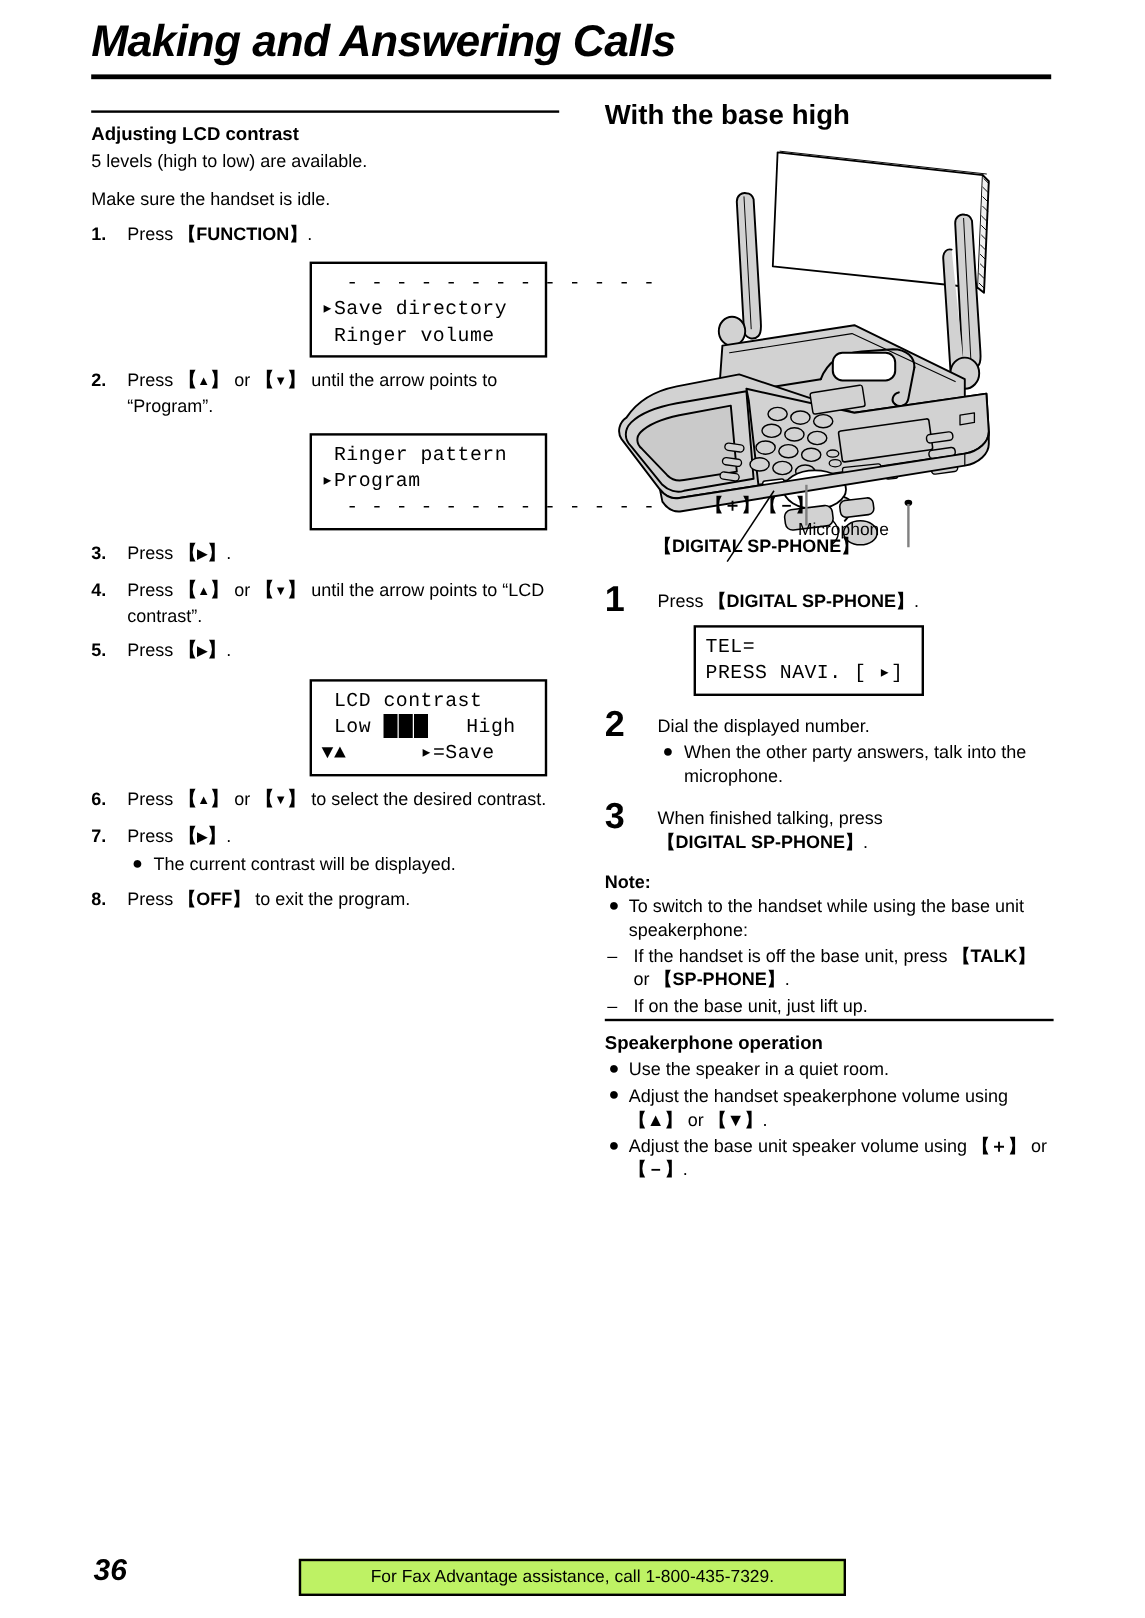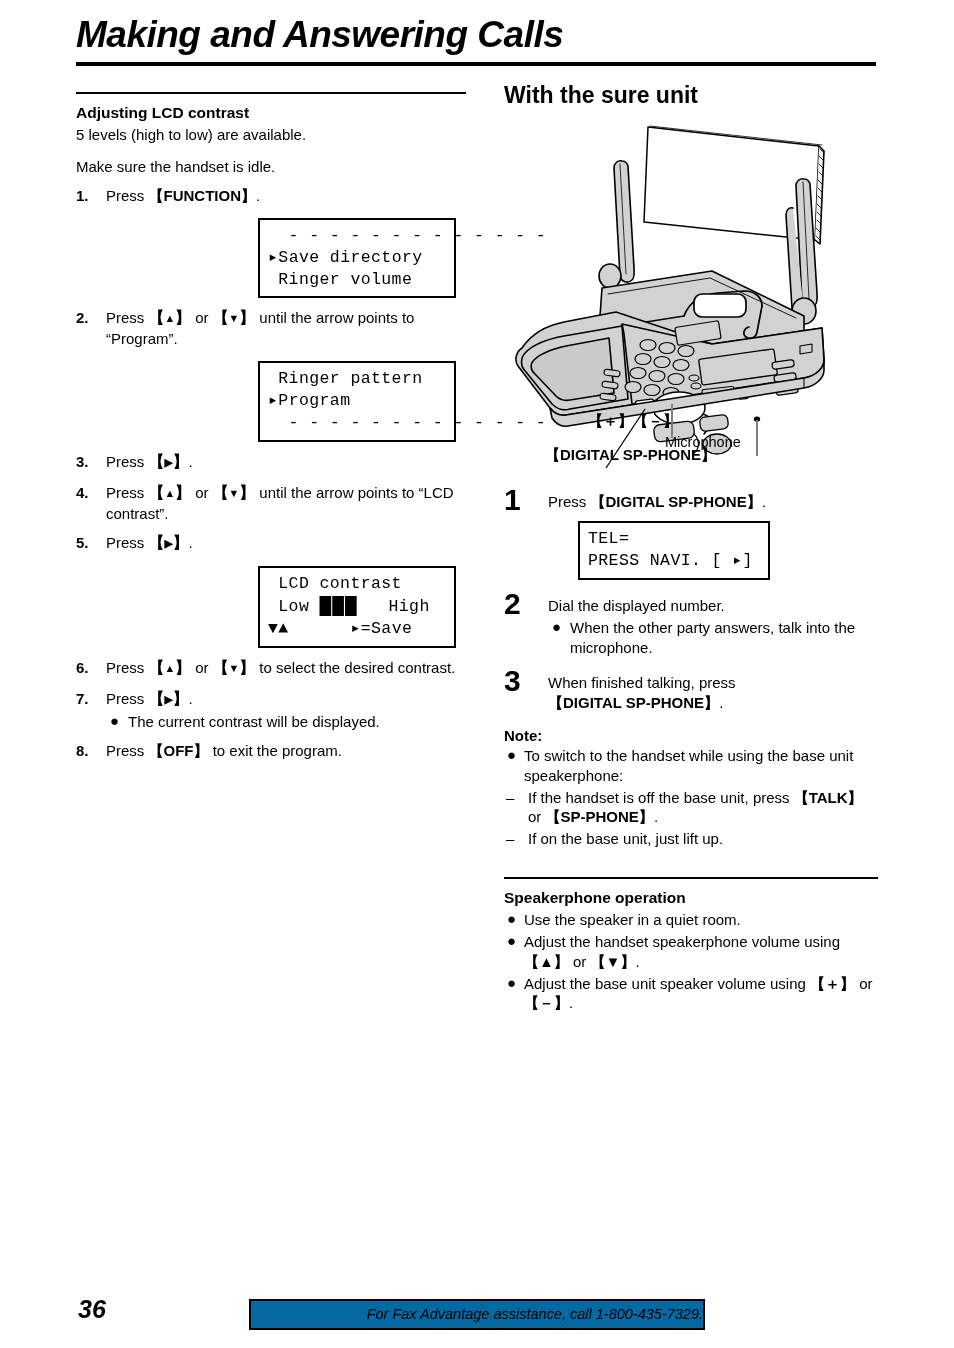--- a/index.html
+++ b/index.html
@@ -211,43 +211,42 @@
     font-size: 15px;
     line-height: 1.32;
     margin-top: 2px;
   }
   .dash > .dsh {
     position: absolute;
     left: 2px;
     top: 0;
   }
 
-  .spk-sec { margin-top: 28px; }
+  .spk-sec { }
 
   
   .pagenum {
     position: absolute;
     left: 78px;
     top: 1295px;
     font-size: 25px;
     font-style: italic;
     font-weight: bold;
     text-align: center;
   }
   .footbox {
     position: absolute;
     left: 249px;
     top: 1299px;
     width: 452px;
     border: 2px solid #000;
-    text-align: right;
+    text-align: center;
     font-size: 14.5px;
     padding: 5px 0 6px 0;
-    background: #0369a1;
-    font-style: italic;
+    background: #bef264;
   }
 </style>
 </head>
 <body>
 
 <div class="page">
 
   <div class="title">Making and Answering Calls</div>
   <div class="title-rule"></div>
 
@@ -313,21 +312,21 @@
 
     <div class="step">
       <span class="num">8.</span>
       <span>Press <span class="key">【OFF】</span> to exit the program.</span>
     </div>
 
   </div>
 
   <div class="col-right">
 
-    <h2 class="sec-big">With the sure unit</h2>
+    <h2 class="sec-big">With the base high</h2>
 
     <div class="illus">
       <svg width="374" height="360" viewBox="0 0 374 360">
         <g fill="none" stroke="#000" stroke-width="1.6" stroke-linejoin="round" stroke-linecap="round">
 
           <g>
             <polygon points="144,11 315,30 311,124 140,106" fill="#ffffff" stroke="#000" stroke-width="1.5"></polygon>
             <path d="M315,30 L320,35 L316,128 L311,124" fill="#f0f0f0"></path>
             <path d="M316,33 L320,37 M315,40 L319,44 M315,48 L319,52 M315,56 L319,60 M314,64 L318,68 M314,72 L318,76 M314,80 L318,84 M313,88 L317,92 M313,96 L317,100 M313,104 L317,108 M312,112 L316,116 M312,120 L316,124" stroke="#000" stroke-width="0.8"></path>
             <path d="M146,10 L318,29" stroke="#000" stroke-width="0.8"></path>

